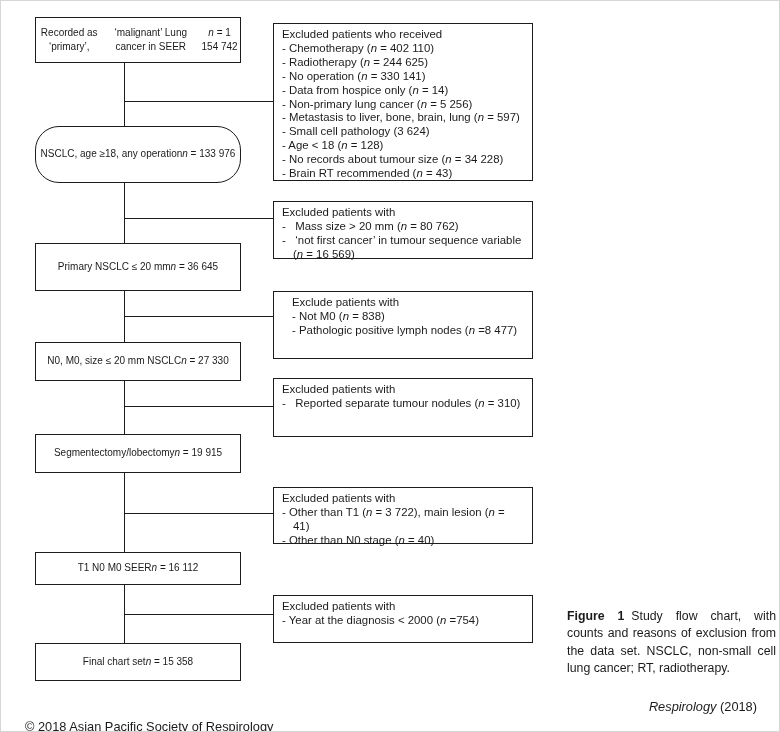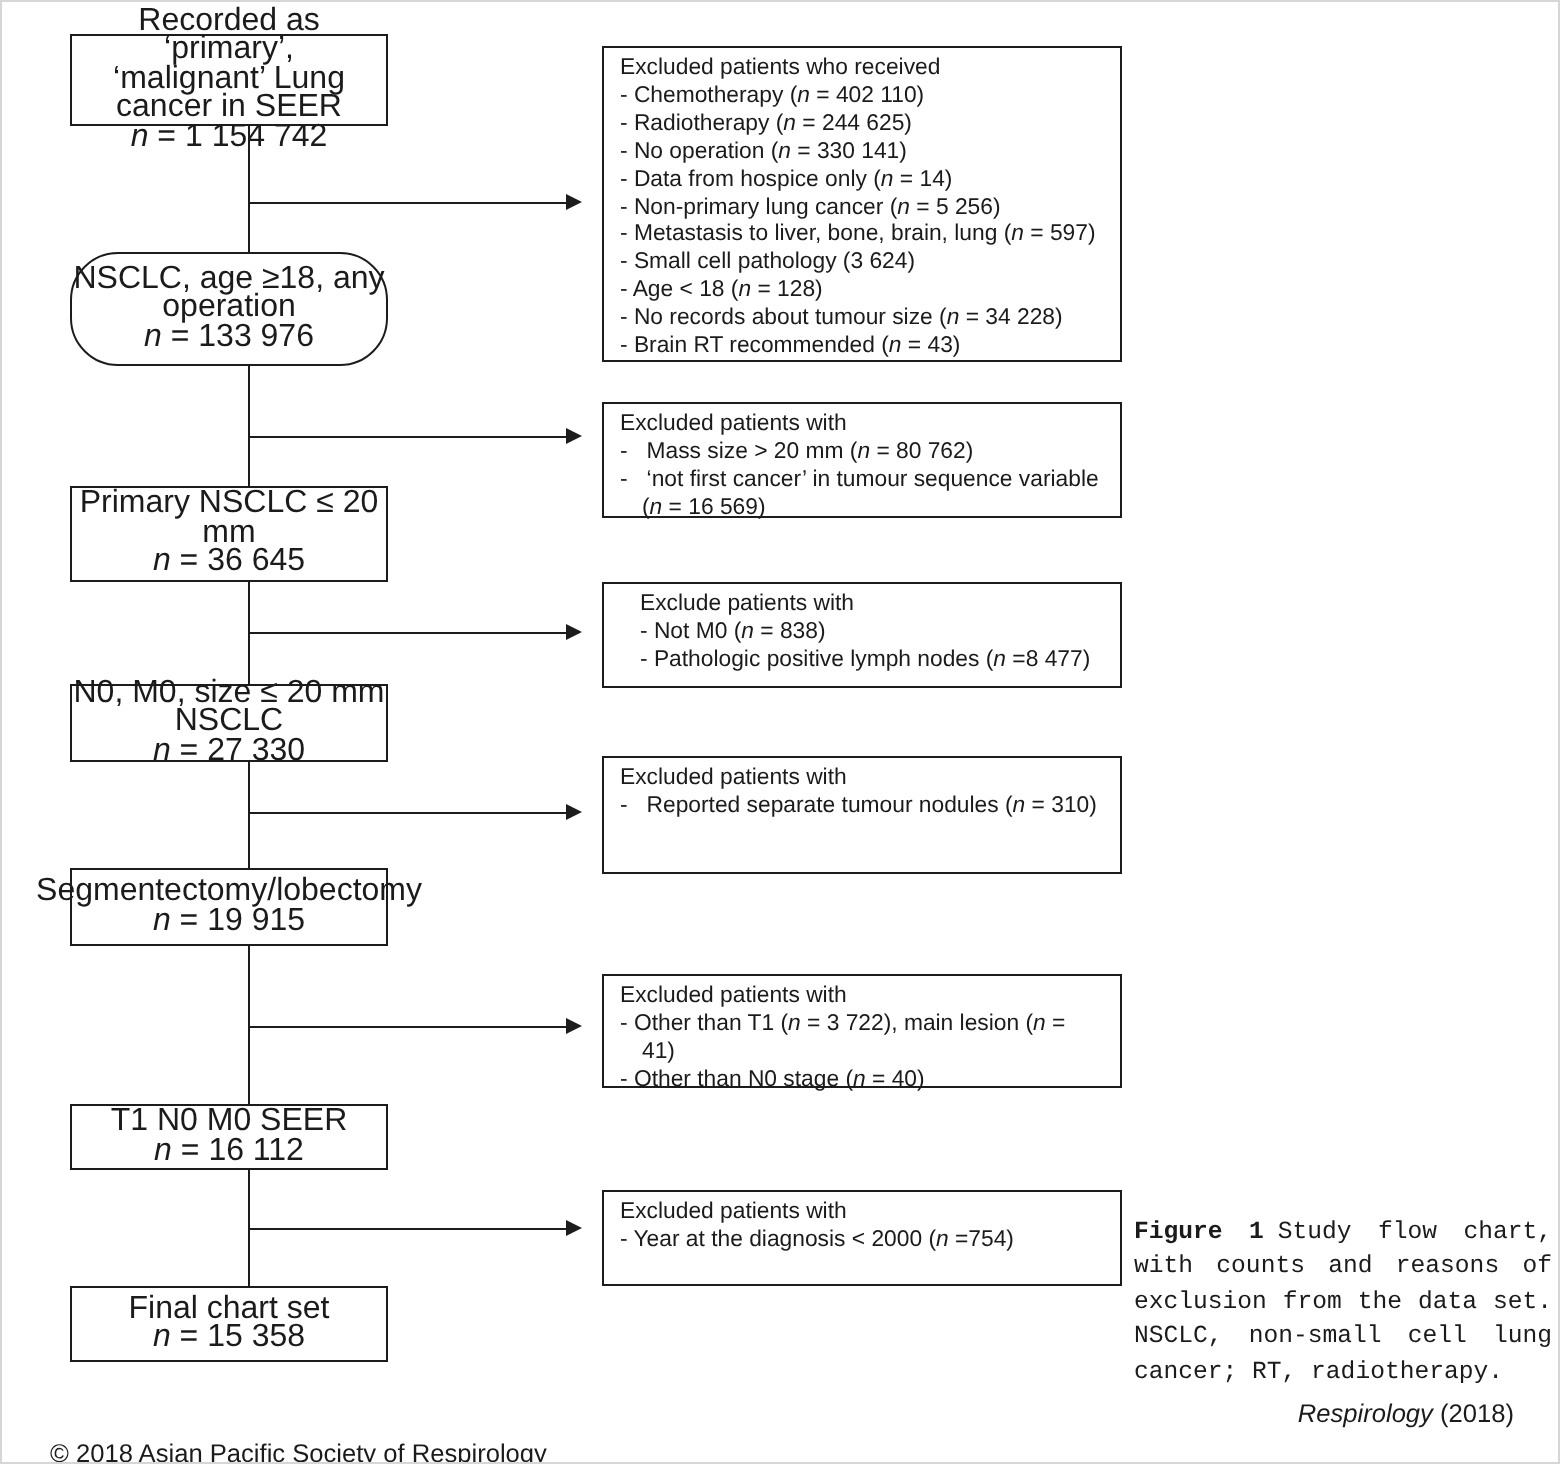--- a/index.html
+++ b/index.html
@@ -3,41 +3,41 @@
 <meta charset="utf-8">
 <style>
   html,body{margin:0;padding:0;background:#ffffff;}
   .page{
     position:relative;width:780px;height:732px;background:#ffffff;
     font-family:"Liberation Sans","DejaVu Sans",sans-serif;color:#1b1b1b;
     border:1px solid #d6d6d6;box-sizing:border-box;overflow:hidden;
   }
   
   .fbox{
-    position:absolute;left:34px;width:159px;box-sizing:border-box;
+    position:absolute;left:34px;width:206px;box-sizing:border-box;
     border:1.5px solid #1c1c1c;background:#fff;
-    display:flex;flex-direction:column;align-items:center;justify-content:center;
-    text-align:center;font-size:16px;line-height:14.5px;
+    display:flex;flex-direction:row;align-items:center;justify-content:center;
+    text-align:center;font-size:10px;line-height:14.5px;
   }
   .b1{top:16px;height:46px;}
   .b2{top:125px;height:57px;border-radius:24px;}
   .b3{top:242px;height:48px;text-align:center;}
   .b4{top:341px;height:39px;}
   .b5{top:433px;height:39px;}
   .b6{top:551px;height:33px;}
   .b7{top:642px;height:38px;}
   
   .ebox{
-    position:absolute;left:300px;width:260px;box-sizing:border-box;
+    position:absolute;left:272px;width:260px;box-sizing:border-box;
     border:1.2px solid #1c1c1c;background:#fff;
     font-size:11.4px;line-height:13.9px;padding:4px 8px 3px 8px;
   }
   .e1{top:22px;height:158px;}
   .e2{top:200px;height:58px;}
-  .e3{top:290px;height:53px;padding-left:18px;}
+  .e3{top:290px;height:68px;padding-left:18px;}
   .e4{top:377px;height:59px;}
   .e5{top:486px;height:57px;}
   .e6{top:594px;height:48px;}
   .ebox .item{padding-left:11px;text-indent:-11px;}
   
   .vline{position:absolute;left:123px;width:1.2px;background:#1c1c1c;}
   .v1{top:62px;height:63px;}
   .v2{top:182px;height:60px;}
   .v3{top:290px;height:51px;}
   .v4{top:380px;height:53px;}
@@ -45,21 +45,21 @@
   .v6{top:584px;height:58px;}
   .harrow{position:absolute;left:123px;width:159px;height:1.2px;background:#1c1c1c;}
   .harrow::after{
     content:"";position:absolute;right:-8px;top:-4px;
     border-left:8px solid #1c1c1c;border-top:4.5px solid transparent;border-bottom:4.5px solid transparent;
   }
   .a1{top:100px;} .a2{top:217px;} .a3{top:315px;} .a4{top:405px;} .a5{top:512px;} .a6{top:613px;}
   
   .caption{
     position:absolute;left:566px;top:607px;width:209px;
-    font-size:12.3px;line-height:17.4px;text-align:justify;font-family:Liberation Mono, monospace;
+    font-size:12.3px;line-height:17.4px;text-align:justify;
   }
   .caption b{margin-right:7px;}
   
   .footer-left{position:absolute;left:24px;top:698px;font-size:12.8px;margin-top:20px;}
   .footer-right{position:absolute;right:22px;top:698px;font-size:12.8px;text-align:right;}
   i{font-style:italic;}
 </style>
 </head>
 <body>
 

